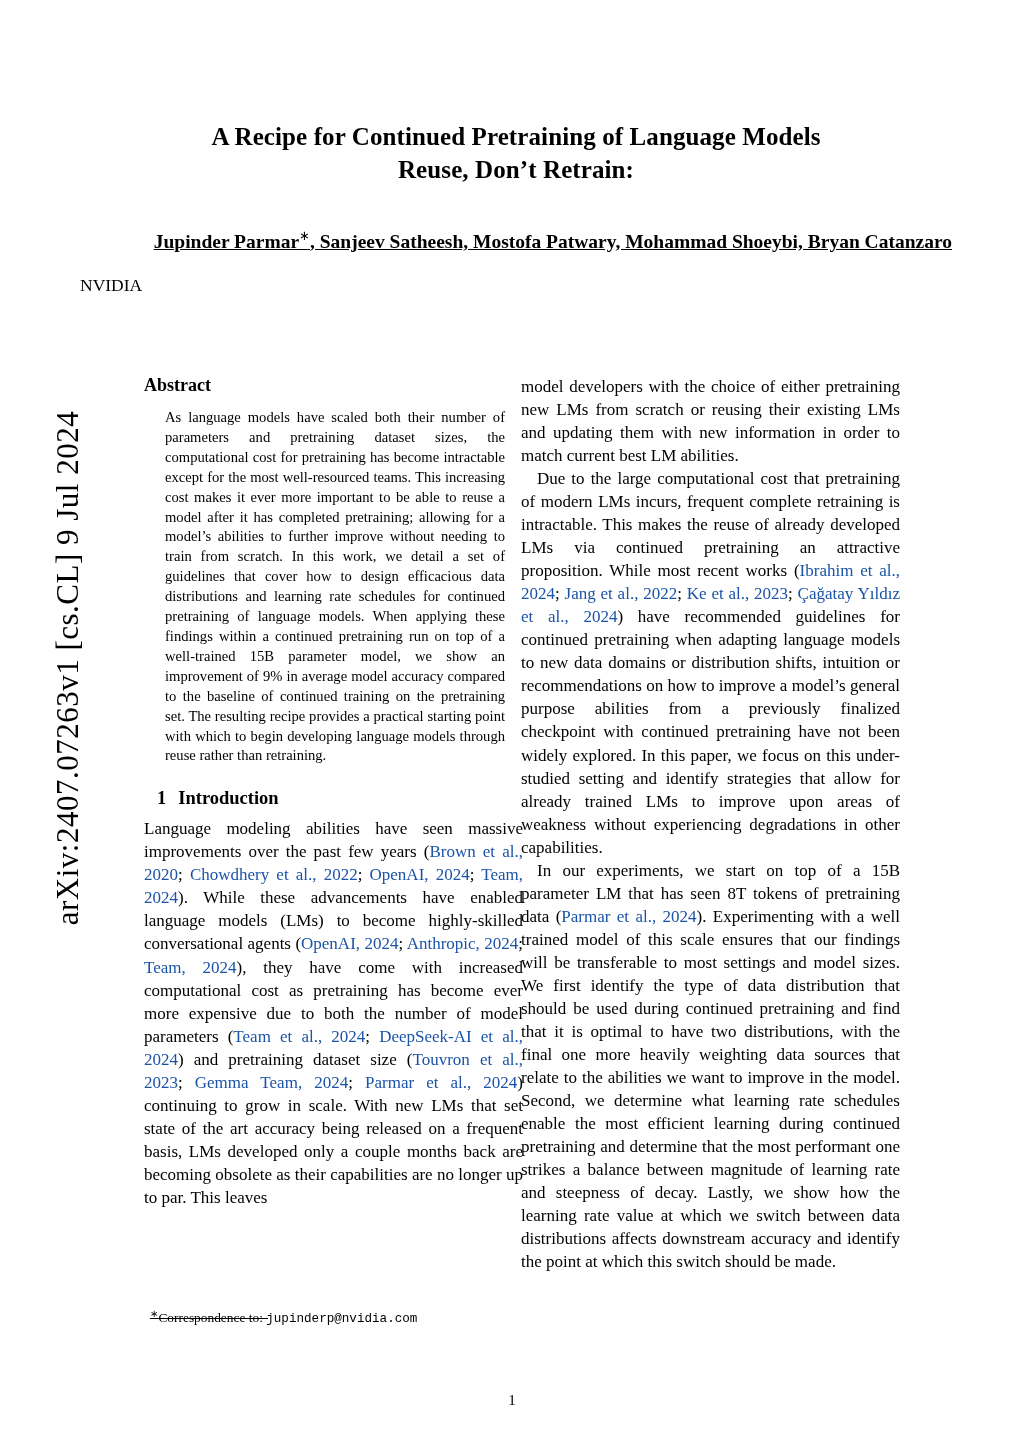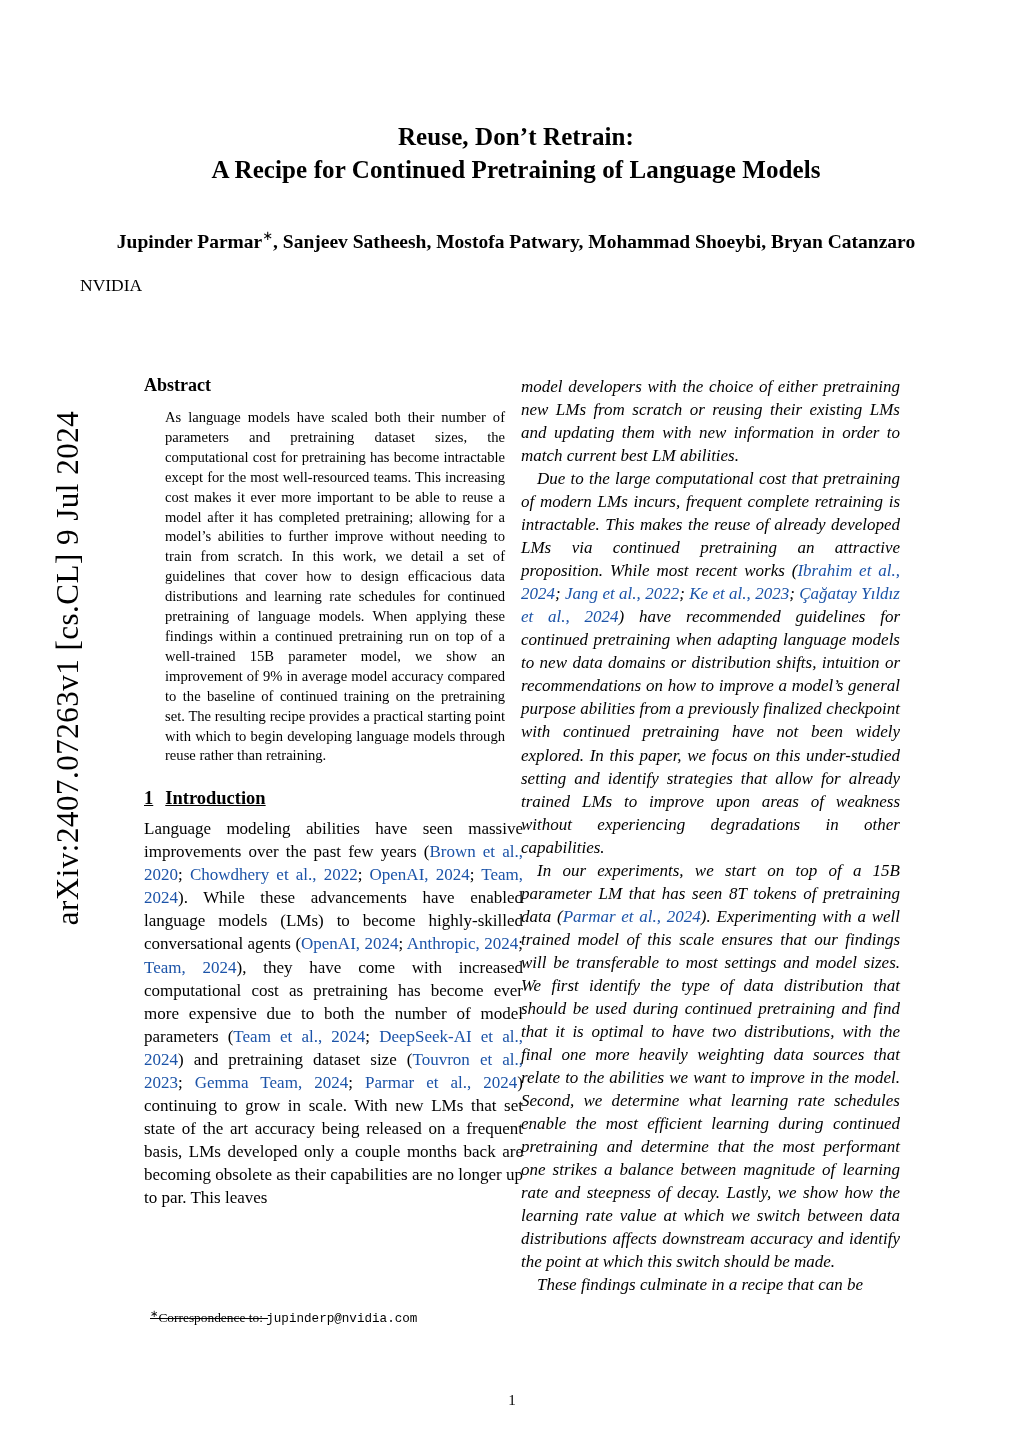--- a/index.html
+++ b/index.html
@@ -46,64 +46,64 @@
     font-size: 25px;
     font-weight: bold;
     line-height: 1.32;
     letter-spacing: 0.1px;
   }
   .authors {
     position: absolute;
     left: 80px;
     top: 228px;
     width: 872px;
-    text-align: center;
+    text-align: right;
     font-size: 19.5px;
     font-weight: bold;
+    text-decoration: underline;
   }
   .authors sup {
     font-weight: normal;
     font-size: 13px;
   }
   .affiliation {
     position: absolute;
     left: 80px;
     top: 275px;
     width: 872px;
     text-align: left;
     font-size: 17.5px;
   }
   
   .col {
     position: absolute;
     top: 375px;
     width: 379px;
   }
   .col-left { left: 144px; }
-  .col-right { left: 521px; font-style: italic; }
+  .col-right { left: 521px; }
 
   .abstract-head {
     text-align: left;
     font-size: 18px;
     font-weight: bold;
     margin: 0 0 12px 0;
   }
   .abstract-body {
     font-size: 14.6px;
     line-height: 1.365;
     text-align: justify;
     text-justify: inter-word;
     margin: 0 18px 0 21px;
     hyphens: auto;
   }
   .section-head {
     font-size: 18.5px;
     font-weight: bold;
-    margin: 22px 0 8px 0;
-    text-decoration: underline;
+    margin: 22px 0 8px 13px;
   }
   .section-head .num { margin-right: 12px; }
   .body-text {
     font-size: 17px;
     line-height: 1.355;
     text-align: justify;
     text-justify: inter-word;
     margin: 0;
     hyphens: auto;
   }
@@ -137,22 +137,22 @@
   }
 </style>
 </head>
 <body>
 
 <div class="page">
 
   <div class="arxiv-stamp">arXiv:2407.07263v1  [cs.CL]  9 Jul 2024</div>
 
   <div class="title-block">
+    <div class="title-line">A Recipe for Continued Pretraining of Language Models</div>
     <div class="title-line">Reuse, Don’t Retrain:</div>
-    <div class="title-line">A Recipe for Continued Pretraining of Language Models</div>
   </div>
 
   <div class="authors">
     <span>Jupinder Parmar</span><sup>∗</sup><span>, Sanjeev Satheesh, Mostofa Patwary, Mohammad Shoeybi, Bryan Catanzaro</span>
   </div>
 
   <div class="affiliation">NVIDIA</div>
 
   <div class="col col-left">
     <div class="abstract-head">Abstract</div>
@@ -165,21 +165,20 @@
     <div class="body-text">
       <p><span>Language modeling abilities have seen massive improvements over the past few years (</span><span class="cite">Brown et al., 2020</span><span>; </span><span class="cite">Chowdhery et al., 2022</span><span>; </span><span class="cite">OpenAI, 2024</span><span>; </span><span class="cite">Team, 2024</span><span>). While these advancements have enabled language models (LMs) to become highly-skilled conversational agents (</span><span class="cite">OpenAI, 2024</span><span>; </span><span class="cite">Anthropic, 2024</span><span>; </span><span class="cite">Team, 2024</span><span>), they have come with increased computational cost as pretraining has become ever more expensive due to both the number of model parameters (</span><span class="cite">Team et al., 2024</span><span>; </span><span class="cite">DeepSeek-AI et al., 2024</span><span>) and pretraining dataset size (</span><span class="cite">Touvron et al., 2023</span><span>; </span><span class="cite">Gemma Team, 2024</span><span>; </span><span class="cite">Parmar et al., 2024</span><span>) continuing to grow in scale. With new LMs that set state of the art accuracy being released on a frequent basis, LMs developed only a couple months back are becoming obsolete as their capabilities are no longer up to par. This leaves</span></p>
     </div>
   </div>
 
   <div class="col col-right">
     <div class="body-text">
       <p>model developers with the choice of either pretraining new LMs from scratch or reusing their existing LMs and updating them with new information in order to match current best LM abilities.</p>
       <p><span>Due to the large computational cost that pretraining of modern LMs incurs, frequent complete retraining is intractable. This makes the reuse of already developed LMs via continued pretraining an attractive proposition. While most recent works (</span><span class="cite">Ibrahim et al., 2024</span><span>; </span><span class="cite">Jang et al., 2022</span><span>; </span><span class="cite">Ke et al., 2023</span><span>; </span><span class="cite">Çağatay Yıldız et al., 2024</span><span>) have recommended guidelines for continued pretraining when adapting language models to new data domains or distribution shifts, intuition or recommendations on how to improve a model’s general purpose abilities from a previously finalized checkpoint with continued pretraining have not been widely explored. In this paper, we focus on this under-studied setting and identify strategies that allow for already trained LMs to improve upon areas of weakness without experiencing degradations in other capabilities.</span></p>
       <p><span>In our experiments, we start on top of a 15B parameter LM that has seen 8T tokens of pretraining data (</span><span class="cite">Parmar et al., 2024</span><span>). Experimenting with a well trained model of this scale ensures that our findings will be transferable to most settings and model sizes. We first identify the type of data distribution that should be used during continued pretraining and find that it is optimal to have two distributions, with the final one more heavily weighting data sources that relate to the abilities we want to improve in the model. Second, we determine what learning rate schedules enable the most efficient learning during continued pretraining and determine that the most performant one strikes a balance between magnitude of learning rate and steepness of decay. Lastly, we show how the learning rate value at which we switch between data distributions affects downstream accuracy and identify the point at which this switch should be made.</span></p>
-      <p>These findings culminate in a recipe that can be</p>
     </div>
   </div>
 
   <div class="footnote-rule"></div>
   <div class="footnote">
     <sup>∗</sup><span>Correspondence to: </span><span class="mono">jupinderp@nvidia.com</span>
   </div>
 
   <div class="page-number">1</div>
 

